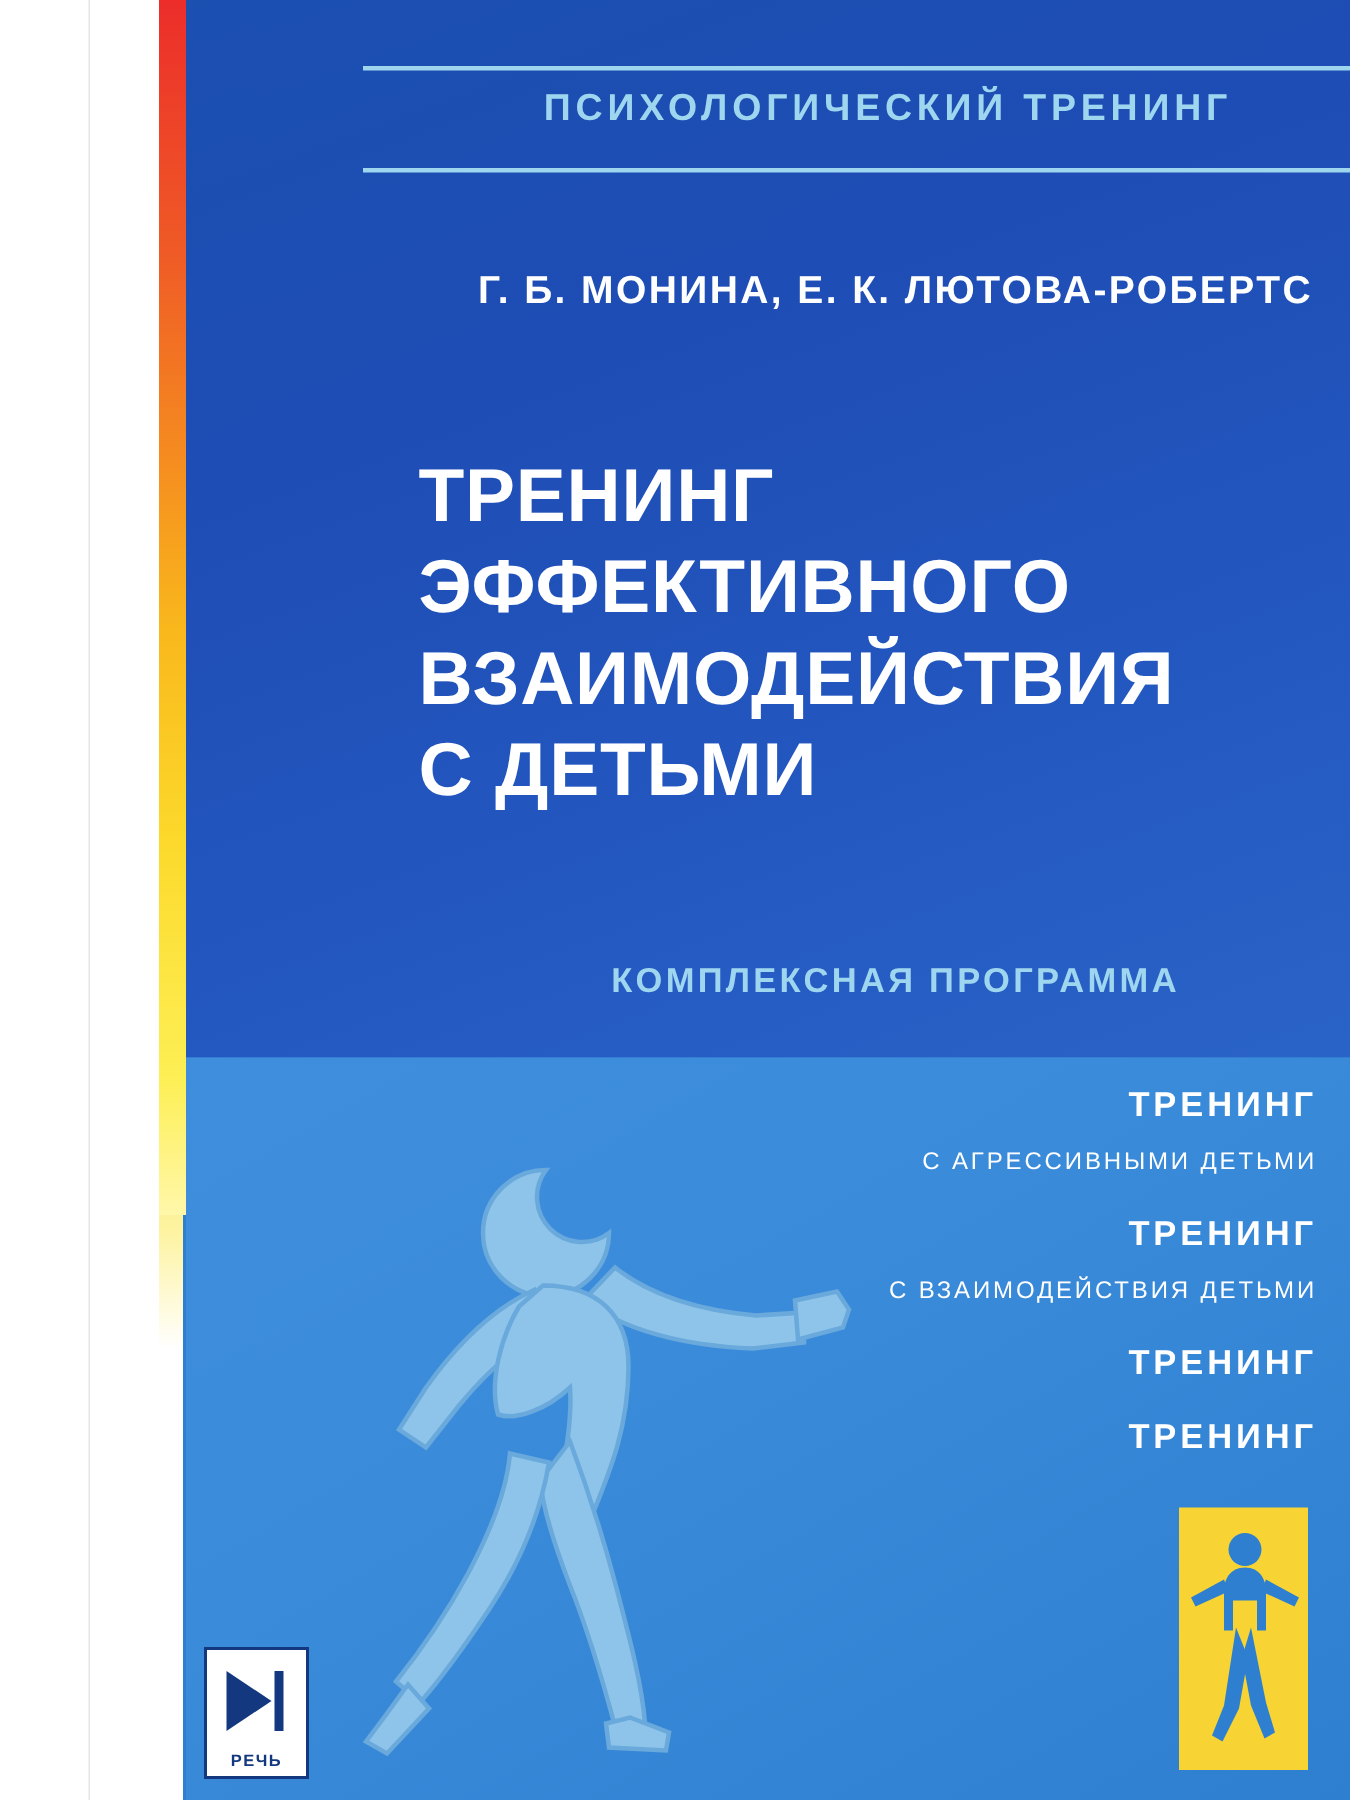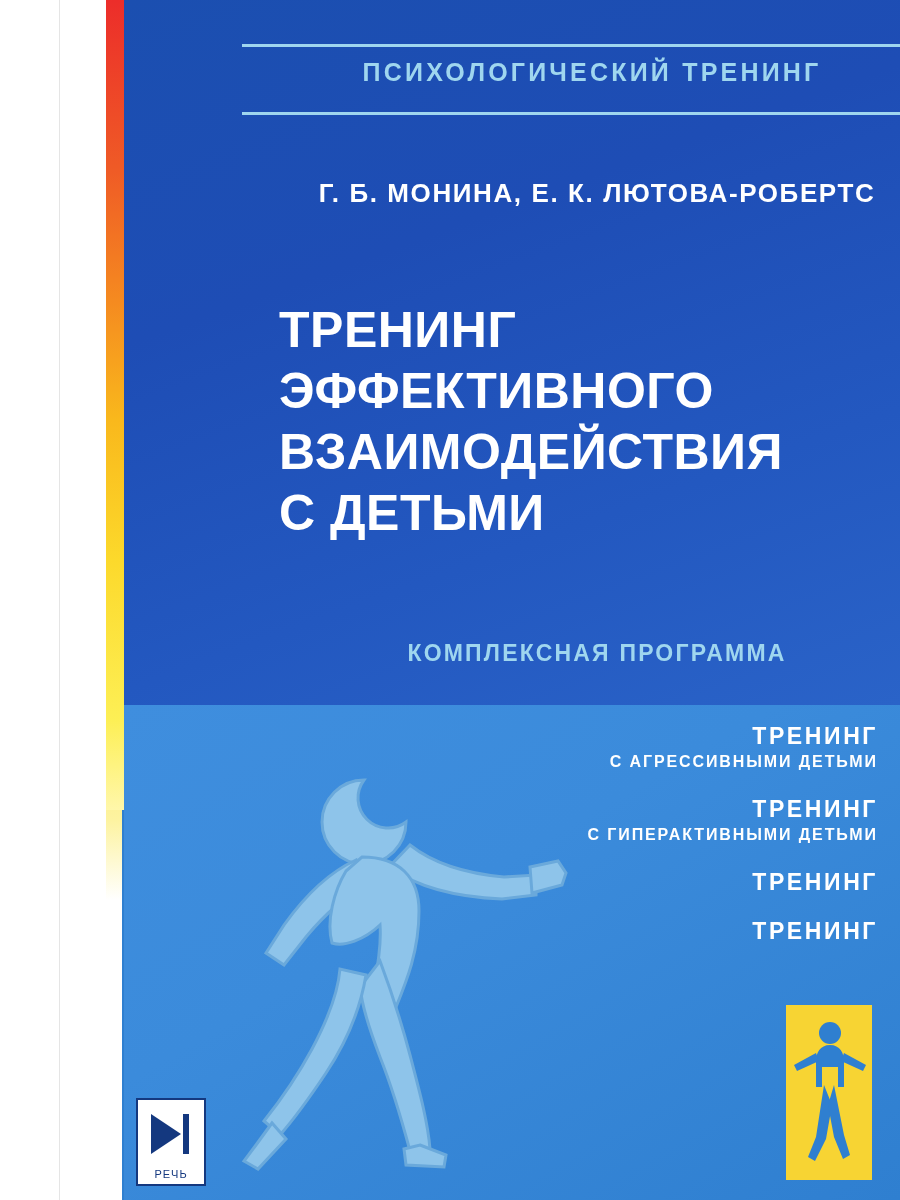--- a/index.html
+++ b/index.html
@@ -167,23 +167,24 @@
   .module-head {
     color: #ffffff;
     font-size: 23px;
     font-weight: bold;
     letter-spacing: 2.6px;
     line-height: 27px;
   }
   .module-sub {
     color: #ffffff;
     font-size: 16px;
-    font-weight: bold;
+    font-weight: normal;
     letter-spacing: 1.9px;
     line-height: 24px;
+    margin-top: 13px;
   }
 
   
   .figure-big {
     position: absolute;
     left: 90px;
     top: 20px;
     width: 400px;
     height: 450px;
   }
@@ -210,21 +211,21 @@
     border: 2px solid #14387f;
   }
   .logo-text {
     position: absolute;
     left: 2px;
     bottom: 4px;
     width: 62px;
     text-align: center;
     color: #14387f;
     font-size: 11px;
-    font-weight: normal;
+    font-weight: bold;
     letter-spacing: 1px;
   }
   .logo-mark {
     position: absolute;
     left: 9px;
     top: 10px;
   }
 </style>
 </head>
 <body>
@@ -271,21 +272,21 @@
         </svg>
       </div>
 
       <div class="modules">
         <div class="module">
           <div class="module-head">ТРЕНИНГ</div>
           <div class="module-sub">С АГРЕССИВНЫМИ ДЕТЬМИ</div>
         </div>
         <div class="module">
           <div class="module-head">ТРЕНИНГ</div>
-          <div class="module-sub">С ГИПЕРАКТИВНЫМИ ДЕТЬМИ</div>
+          <div class="module-sub">С ВЗАИМОДЕЙСТВИЯ ДЕТЬМИ</div>
         </div>
         <div class="module">
           <div class="module-head">ТРЕНИНГ</div>
         </div>
         <div class="module">
           <div class="module-head">ТРЕНИНГ</div>
         </div>
       </div>
 
       <div class="badge">

